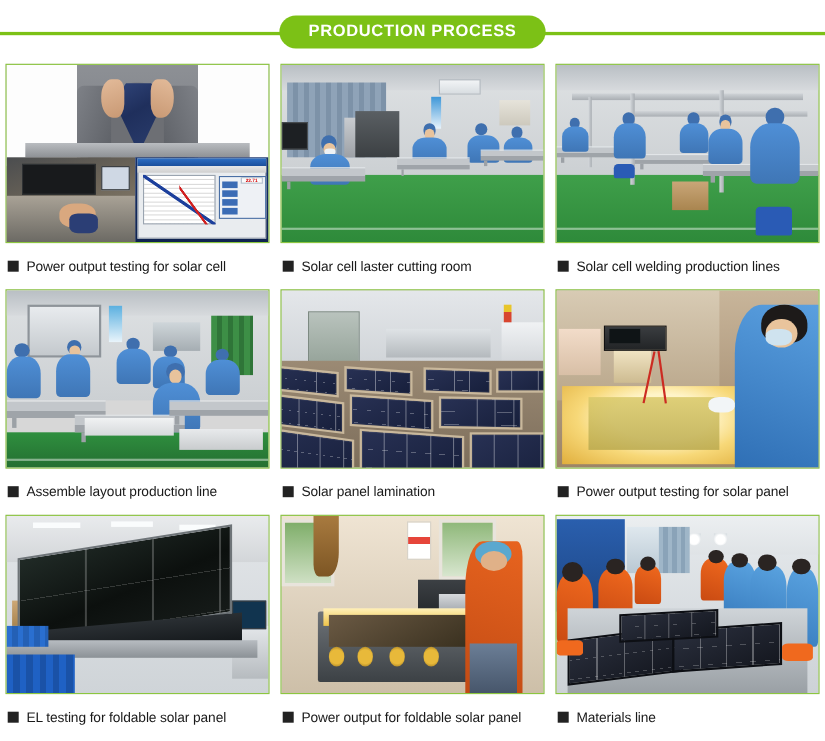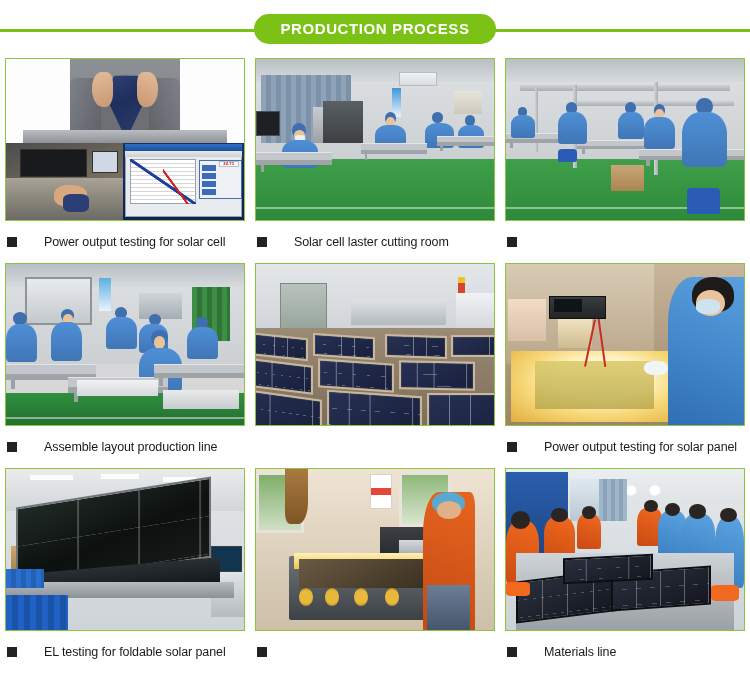--- a/index.html
+++ b/index.html
@@ -68,21 +68,20 @@
   .bullet {
     width: 10px; height: 10px;
     background: #222222;
     flex: 0 0 auto;
   }
   .caption-text {
     font-size: 12.5px;
     color: #1a1a1a;
     white-space: nowrap;
     letter-spacing: -0.1px;
-    margin-left: 20px;
   }
 
   
   .fill { left:0; top:0; right:0; bottom:0; }
 
   
   .c1-top { left:0; top:0; width:100%; height:57%; background:#fdfdfd; }
   .c1-person {
     left:27%; top:0; width:46%; height:52%;
     background:
@@ -481,20 +480,21 @@
 
       <div class="worker-head" style="left:80%;top:24%;width:7%;height:11%;"></div>
       <div class="worker-blue" style="left:74%;top:33%;width:19%;height:34%;"></div>
 
       <div class="c3-carton" style="left:44%;top:66%;width:14%;height:16%;"></div>
       <div class="c3-stool" style="left:76%;top:80%;width:14%;height:16%;"></div>
       <div class="c3-stool" style="left:22%;top:56%;width:8%;height:8%;"></div>
     </div>
     <div class="caption">
       <span class="bullet"></span>
+      <span class="caption-text">Solar cell welding production lines</span>
     </div>
   </div>
 
   <div class="cell">
     <div class="photo">
       <div class="wall fill"></div>
       <div class="ceil"></div>
       <div class="floor-green" style="top:80%;height:20%;background:linear-gradient(#2f8f3f,#246f31);"></div>
 
       <div style="position:absolute;left:8%;top:8%;width:28%;height:30%;background:linear-gradient(#e8ebee,#c4c9cd);border:2px solid #8e949a;"></div>
@@ -548,20 +548,24 @@
       <div class="panel-dark" style="position:absolute;left:54%;top:44%;width:26%;height:14%;transform:skewY(2deg);"></div>
       <div class="panel-dark" style="position:absolute;left:82%;top:44%;width:24%;height:14%;"></div>
 
       <div class="panel-dark" style="position:absolute;left:-8%;top:60%;width:32%;height:18%;transform:skewY(7deg);"></div>
       <div class="panel-dark" style="position:absolute;left:26%;top:60%;width:32%;height:18%;transform:skewY(4deg);"></div>
       <div class="panel-dark" style="position:absolute;left:60%;top:60%;width:32%;height:18%;transform:skewY(1deg);"></div>
 
       <div class="panel-dark" style="position:absolute;left:-12%;top:80%;width:40%;height:24%;transform:skewY(8deg);"></div>
       <div class="panel-dark" style="position:absolute;left:30%;top:80%;width:40%;height:24%;transform:skewY(4deg);"></div>
       <div class="panel-dark" style="position:absolute;left:72%;top:80%;width:40%;height:24%;"></div>
+    </div>
+    <div class="caption">
+      <span class="bullet"></span>
+      <span class="caption-text">Solar panel lamination</span>
     </div>
   </div>
 
   <div class="cell">
     <div class="photo">
       <div class="c6-bg"></div>
       <div class="c6-wallL"></div>
       <div style="position:absolute;left:1%;top:22%;width:16%;height:26%;background:linear-gradient(#f2dcc9,#d8bfa6);border:1px solid #bda храм;"></div>
       <div class="c6-meter"></div>
       <div class="c6-meterface"></div>
@@ -620,20 +624,21 @@
       <div class="c8-port" style="left:29%;"></div>
       <div class="c8-port" style="left:41%;"></div>
       <div class="c8-port" style="left:54%;"></div>
       <div class="c8-person"></div>
       <div class="c8-jeans"></div>
       <div class="c8-cap"></div>
       <div class="c8-face8"></div>
     </div>
     <div class="caption">
       <span class="bullet"></span>
+      <span class="caption-text">Power output for foldable solar panel</span>
     </div>
   </div>
 
   <div class="cell">
     <div class="photo">
       <div class="fill" style="background:linear-gradient(#e6eaed,#cdd2d6);"></div>
       <div class="c9-ceil"></div>
       <div class="c9-lamp" style="left:40%;"></div>
       <div class="c9-lamp" style="left:50%;"></div>
       <div class="c9-lamp" style="left:60%;"></div>

